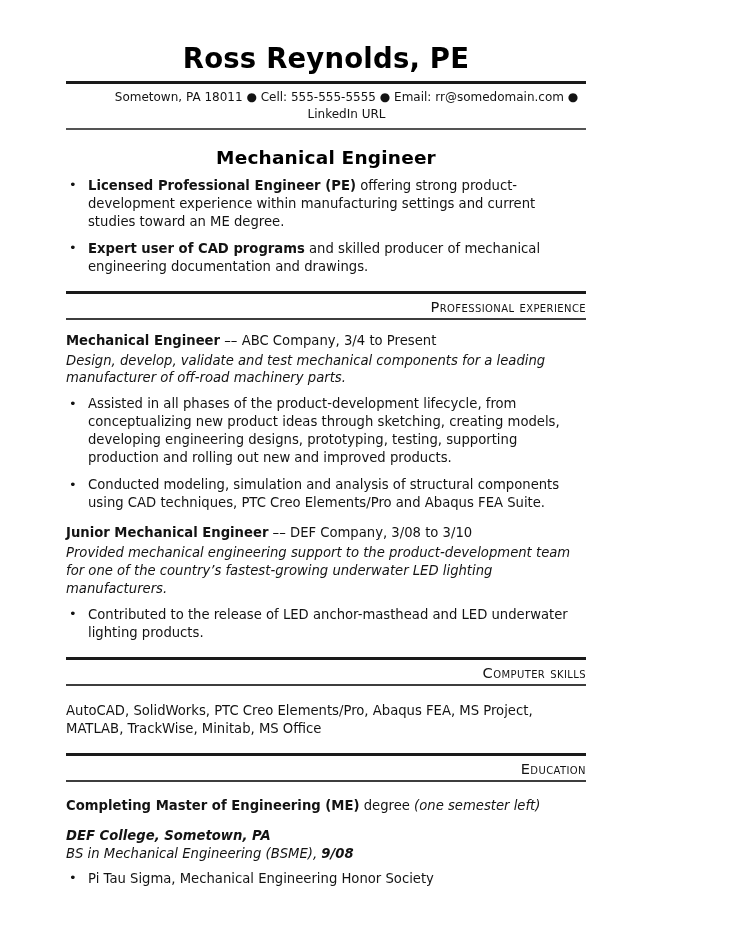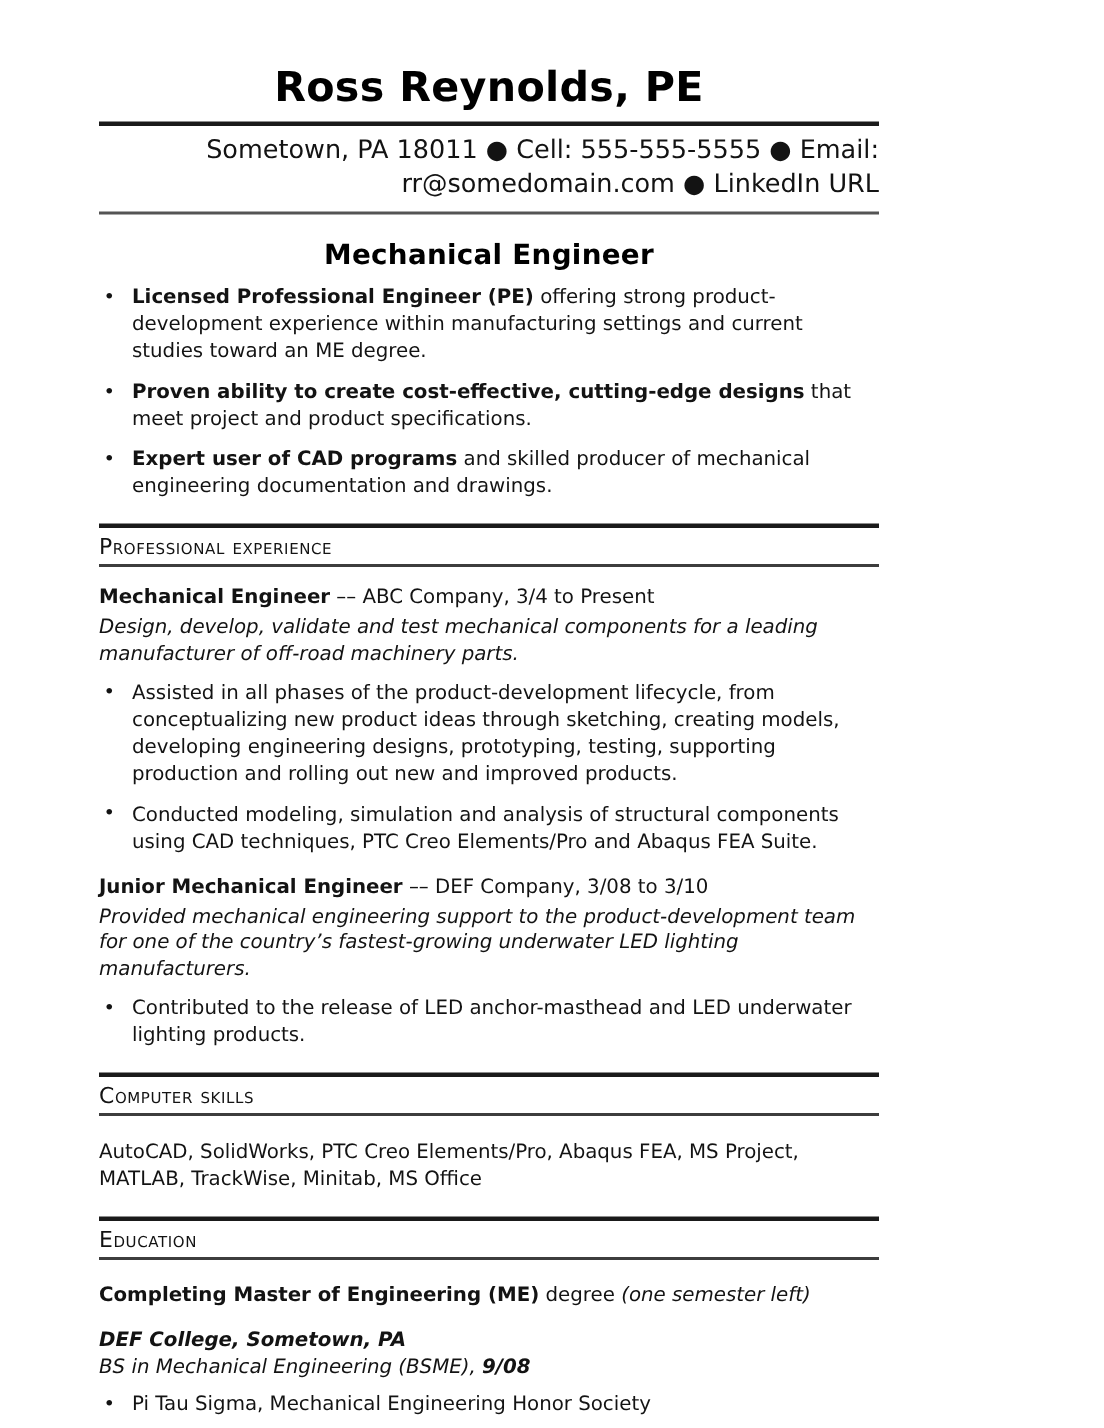--- a/index.html
+++ b/index.html
@@ -36,22 +36,22 @@
     border: 0;
     border-top: 3px solid #1a1a1a;
     margin: 7px 0 0 0;
   }
   .rule-thin {
     border: 0;
     border-top: 2px solid #545454;
     margin: 0;
   }
   .contact {
-    text-align: right;
-    font-size: 17px;
+    text-align: center;
+    font-size: 12px;
     line-height: 1.35;
     padding: 5px 0 6px 0;
     color: #131313;
     margin-left: 41px;
   }
 
   
   .target-title {
     text-align: center;
     font-size: 18.5px;
@@ -62,21 +62,21 @@
   }
 
   
   .section-head {
     margin-top: 15px;
   }
   .section-head .bar-top {
     border-top: 3.5px solid #1a1a1a;
   }
   .section-head .label {
-    text-align: left;
+    text-align: right;
     font-size: 14.6px;
     font-variant: small-caps;
     text-transform: lowercase;
     letter-spacing: 0.4px;
     padding: 4px 0 3px 0;
     color: #131313;
   }
   .section-head .label::first-letter { text-transform: uppercase; }
   .section-head .bar-bot {
     border-top: 2.5px solid #3d3d3d;
@@ -135,23 +135,20 @@
     <hr class="rule-thin">
   </div>
 
   <div>
     <div class="target-title">Mechanical Engineer</div>
     <ul class="bullets">
       <li>
         <span class="bold">Licensed Professional Engineer (PE)</span><span> offering strong product-development experience within manufacturing settings and current studies toward an ME degree.</span>
       </li>
       <li>
-        <span class="bold">Proven ability to create cost-effective, cutting-edge designs</span><span> that meet project and product specifications.</span>
-      </li>
-      <li>
         <span class="bold">Expert user of CAD programs</span><span> and skilled producer of mechanical engineering documentation and drawings.</span>
       </li>
     </ul>
   </div>
 
   <div class="section-head">
     <div class="bar-top"></div>
     <div class="label">Professional Experience</div>
     <div class="bar-bot"></div>
   </div>

